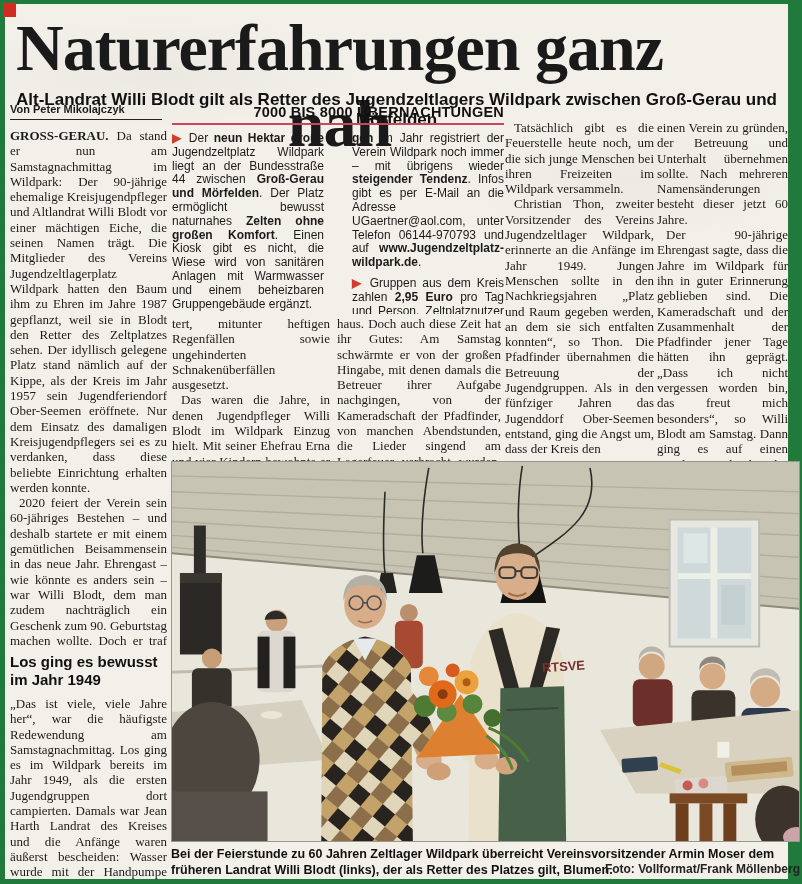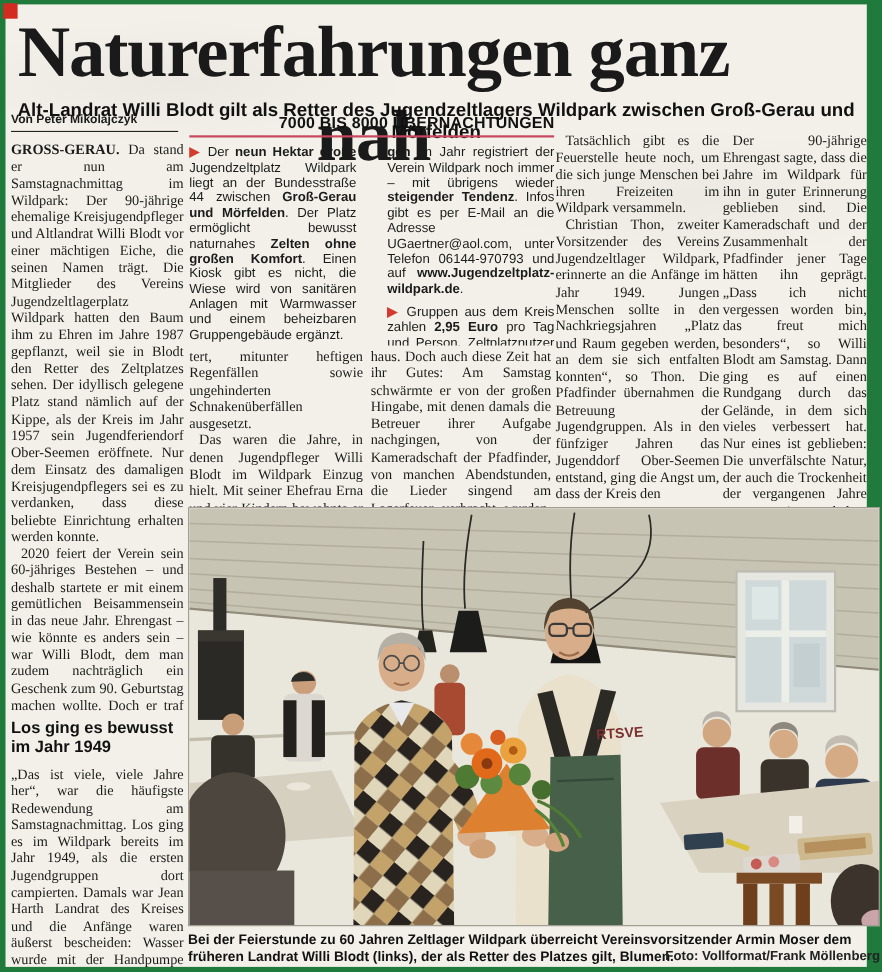--- a/index.html
+++ b/index.html
@@ -139,20 +139,21 @@
       <p class="ind"><span>Das waren die Jahre, in denen Jugendpfleger Willi Blodt im Wildpark Einzug hielt. Mit seiner Ehefrau Erna und vier Kindern bewohnte er das erste dort errichtete Holz-</span></p>
     </div>
   <div class="col col3">
       <p><span>haus. Doch auch diese Zeit hat ihr Gutes: Am Samstag schwärmte er von der großen Hingabe, mit denen damals die Betreuer ihrer Aufgabe nachgingen, von der Kameradschaft der Pfadfinder, von manchen Abendstunden, die Lieder singend am Lagerfeuer verbracht wurden. „Ich habe</span></p>
     </div>
   <div class="col col4">
       <p class="ind"><span>Tatsächlich gibt es die Feuerstelle heute noch, um die sich junge Menschen bei ihren Freizeiten im Wildpark versammeln.</span></p>
       <p class="ind"><span>Christian Thon, zweiter Vorsitzender des Vereins Jugendzeltlager Wildpark, erinnerte an die Anfänge im Jahr 1949. Jungen Menschen sollte in den Nachkriegsjahren „Platz und Raum gegeben werden, an dem sie sich entfalten konnten“, so Thon. Die Pfadfinder übernahmen die Betreuung der Jugendgruppen. Als in den fünfziger Jahren das Jugenddorf Ober-Seemen entstand, ging die Angst um, dass der Kreis den</span></p>
     </div>
   <div class="col col5">
+      <p><span>einen Verein zu gründen, der Betreuung und Unterhalt übernehmen sollte. Nach mehreren Namensänderungen besteht dieser jetzt 60 Jahre.</span></p>
       <p class="ind"><span>Der 90-jährige Ehrengast sagte, dass die Jahre im Wildpark für ihn in guter Erinnerung geblieben sind. Die Kameradschaft und der Zusammenhalt der Pfadfinder jener Tage hätten ihn geprägt. „Dass ich nicht vergessen worden bin, das freut mich besonders“, so Willi Blodt am Samstag. Dann ging es auf einen Rundgang durch das Gelände, in dem sich vieles verbessert hat. Nur eines ist geblieben: Die unverfälschte Natur, der auch die Trockenheit der vergangenen Jahre nur wenig anhaben konnte. Die offizielle Feier des Vereins soll nach der Saisoneröffnung, die Ostern erfolgt, stattfinden.</span></p>
     </div>
 
   <figure class="photo">
     <svg width="627" height="379" viewBox="0 0 630 382" preserveAspectRatio="none">
 
       <rect x="0" y="0" width="630" height="382" fill="#e9e6dc"></rect>
 
       <polygon points="0,0 630,0 630,148 0,92" fill="#c8c4b4"></polygon>
       <g stroke="#a9a493" stroke-width="1.4" opacity="0.7">

